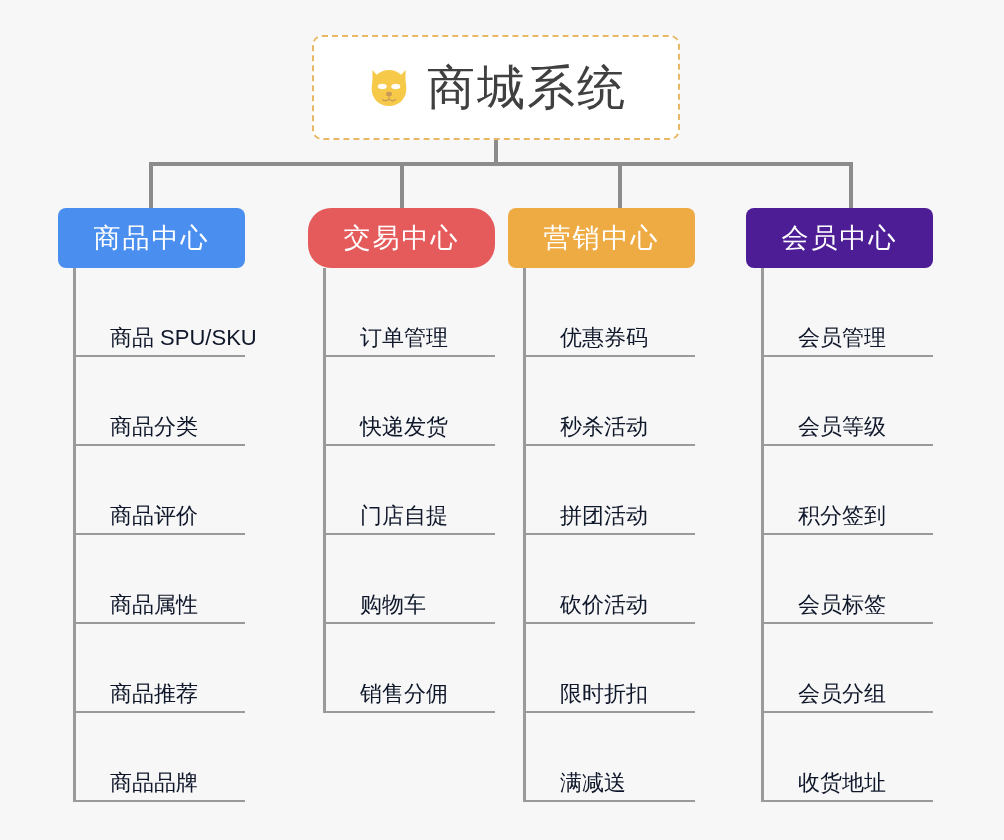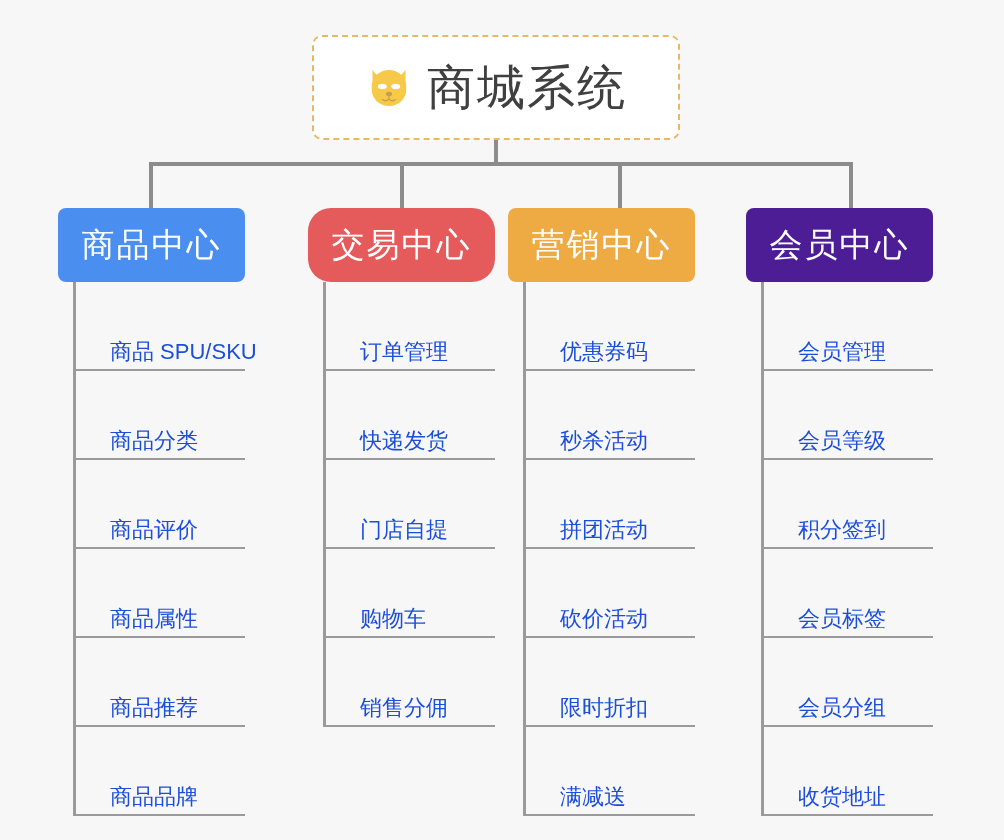--- a/index.html
+++ b/index.html
@@ -55,27 +55,27 @@
   .conn-bus    { left: 149px; top: 162px;  width: 702px; height: 4px; }
   .conn-drop   { top: 162px;  width: 4px;  height: 48px; }
 
   
   .branch {
     position: absolute;
     top: 208px;
   }
 
   .branch-header {
-    height: 74px;
+    height: 60px;
     border-radius: 8px;
     display: flex;
     align-items: center;
     justify-content: center;
     color: #ffffff;
-    font-size: 33px;
+    font-size: 27px;
     letter-spacing: 2px;
     white-space: nowrap;
   }
 
   
   .leaves {
     position: relative;
     margin-left: 15px;
     padding-left: 0;
     border-left: 3px solid #9a9a9a;
@@ -84,21 +84,21 @@
     position: relative;
     height: 89px;
     display: flex;
     align-items: flex-end;
     border-bottom: 2px solid #9a9a9a;
   }
   .leaf-label {
     display: inline-block;
     padding: 0 10px 5px 34px;
     font-size: 22px;
-    color: #1d4ed8;
+    color: #0f172a;
     white-space: nowrap;
     line-height: 1.1;
   }
 </style>
 </head>
 <body>
 
 <div id="mindmap">
 
   <div class="root-node">

